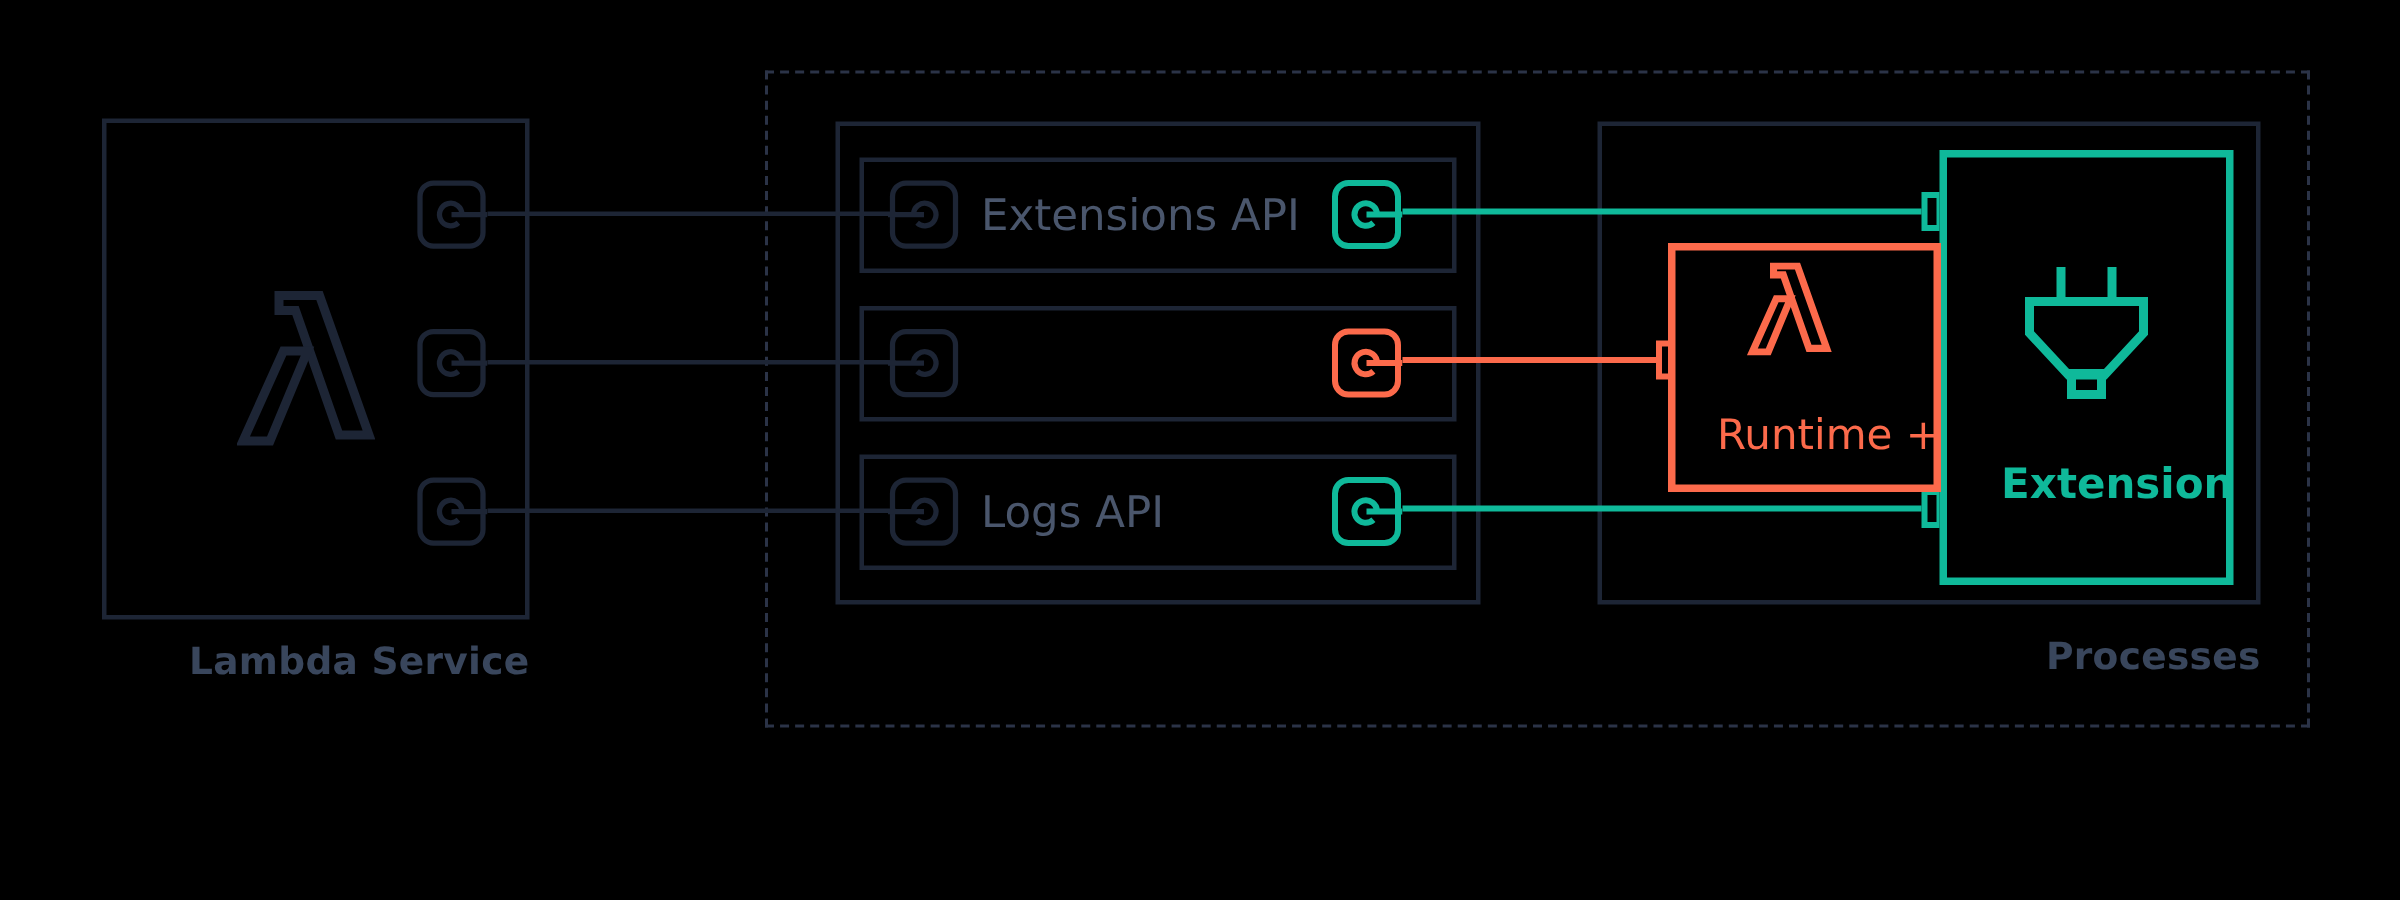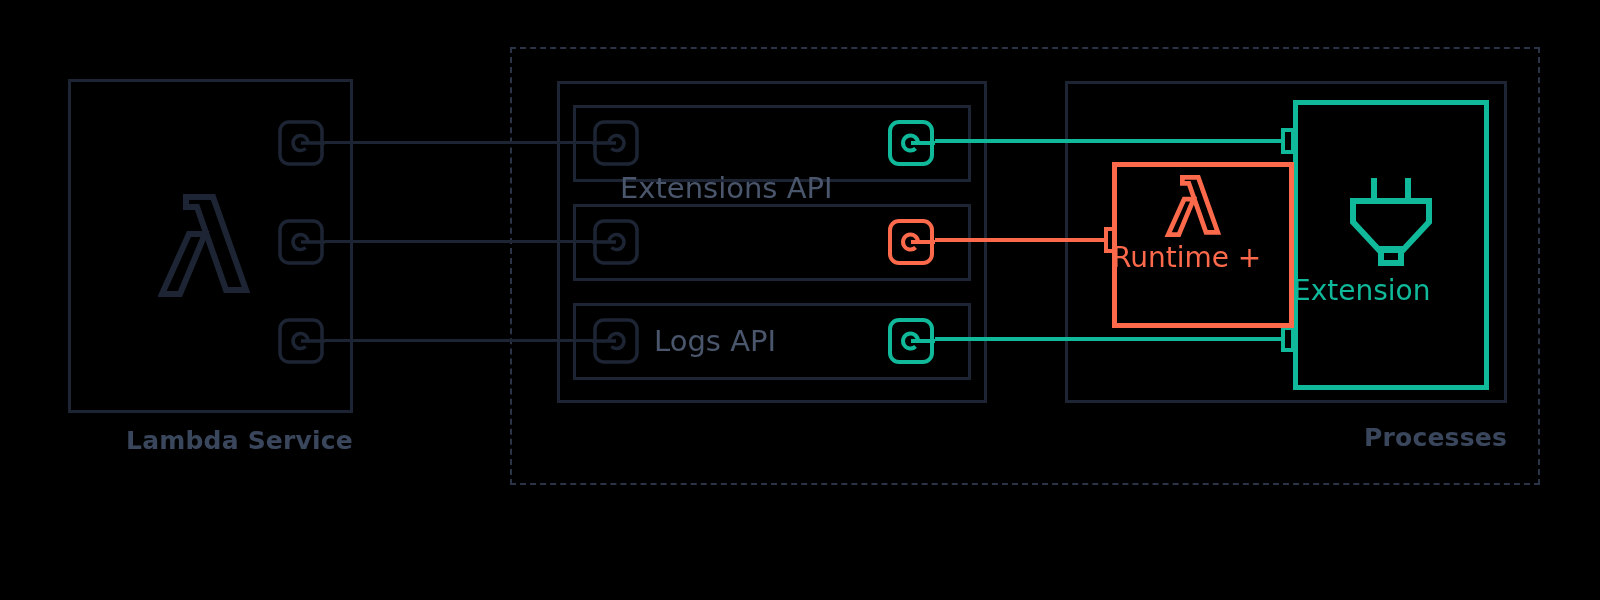--- a/index.html
+++ b/index.html
@@ -23,25 +23,25 @@
              font-family:"DejaVu Sans",sans-serif;}
 
   
   .port{position:absolute;width:48px;height:48px;}
   .port svg{display:block;}
 
   
   .wire{position:absolute;}
 
   
-  .proc-label{position:absolute;text-align:left;white-space:nowrap;
-              font-family:"DejaVu Sans",sans-serif;}
+  .proc-label{position:absolute;text-align:right;white-space:nowrap;
+              font-family:"DejaVu Sans",sans-serif;margin-top:32px;}
 
   .rf-label{font-size:28px;line-height:34px;color:#fc6a4b;font-weight:400;}
-  .ext-label{font-size:28px;color:#0fb99a;font-weight:400;}
+  .ext-label{font-size:28px;color:#0fb99a;font-weight:700;}
 
   .lambda-glyph{position:absolute;}
   .plug-glyph{position:absolute;}
 </style>
 </head>
 <body>
 
 <div class="stage">
 
   <div class="box dashed-navy" style="left:510px;top:47px;width:1030px;height:438px;"></div>
@@ -88,21 +88,21 @@
 
 
   <div class="api-row" style="left:573px;top:105px;width:398px;height:77px;"></div>
   <div class="port" style="left:592px;top:119px;">
     <svg width="48" height="48" viewBox="0 0 48 48">
       <rect x="3" y="3" width="42" height="42" rx="9" fill="none" stroke="#1d2535" stroke-width="3.5"></rect>
       <path d="M17 24 a7.5 7.5 0 1 1 2.4 5.5" fill="none" stroke="#1d2535" stroke-width="3.5"></path>
       <line x1="24" y1="24" x2="0" y2="24" stroke="#1d2535" stroke-width="3.5"></line>
     </svg>
   </div>
-  <div class="api-label" style="left:620px;top:126px;margin-top:45px;">Extensions API</div>
+  <div class="api-label" style="left:654px;top:126px;">Extensions API</div>
   <div class="port" style="left:887px;top:119px;">
     <svg width="48" height="48" viewBox="0 0 48 48">
       <rect x="3" y="3" width="42" height="42" rx="9" fill="none" stroke="#0fb99a" stroke-width="4"></rect>
       <path d="M31 24 a7.5 7.5 0 1 0 -2.4 5.5" fill="none" stroke="#0fb99a" stroke-width="4"></path>
       <line x1="24" y1="24" x2="48" y2="24" stroke="#0fb99a" stroke-width="4"></line>
     </svg>
   </div>
 
   <div class="api-row" style="left:573px;top:204px;width:398px;height:77px;"></div>
   <div class="port" style="left:592px;top:218px;">

